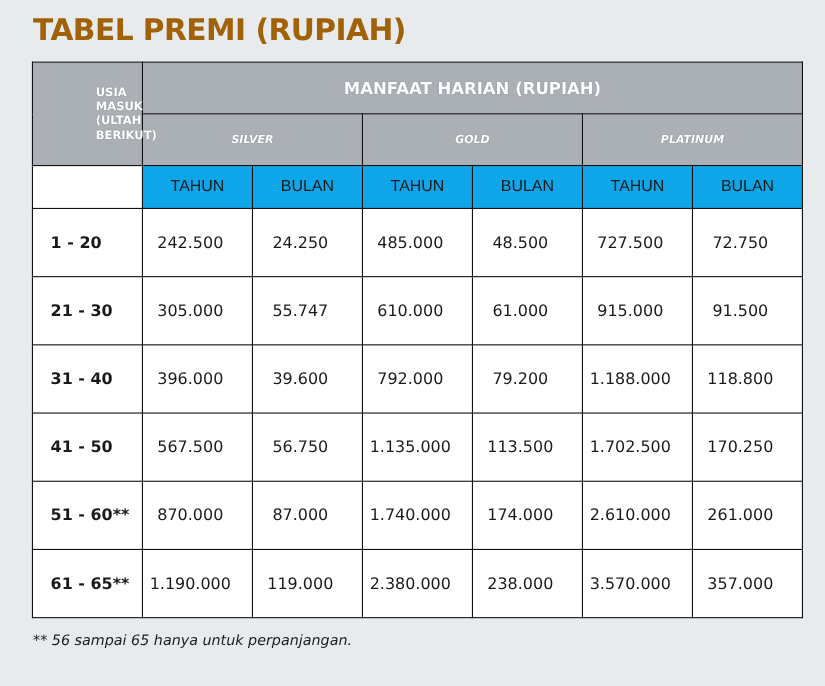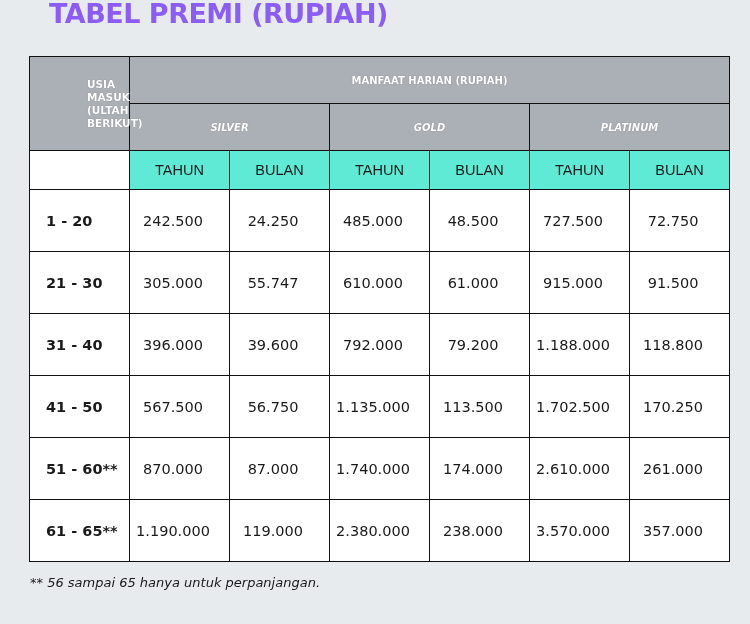--- a/index.html
+++ b/index.html
@@ -11,29 +11,28 @@
     height: 624px;
     background: #e8ebee;
     font-family: "DejaVu Sans", "Liberation Sans", sans-serif;
     position: relative;
     overflow: hidden;
     color: #1a1a1a;
   }
   .title {
     position: absolute;
     left: 30px;
-    top: 0;
+    top: 14px;
     font-family: "DejaVu Sans", sans-serif;
     font-weight: bold;
     font-size: 27px;
     letter-spacing: -0.5px;
-    color: #8b5cf6;
+    color: #a16207;
     line-height: 1;
     white-space: nowrap;
-    margin-left: 19px;
   }
   table.premi {
     position: absolute;
     left: 29px;
     top: 56px;
     border-collapse: collapse;
     table-layout: fixed;
     width: 701px;
   }
   table.premi col { width: 100px; }
@@ -52,30 +51,30 @@
     text-align: left;
     vertical-align: middle;
     padding-left: 18px !important;
     line-height: 13px;
     font-size: 10.5px;
   }
   .hdr-usia span { display: block; margin-left: 39px; }
   .hdr-manfaat {
     height: 46px;
     vertical-align: middle;
-    font-size: 10px;
+    font-size: 15px;
   }
   .hdr-tier {
     height: 46px;
     vertical-align: middle;
     font-style: italic;
     font-size: 10px;
   }
   .sub {
-    background: #5eead4;
+    background: #0ea5e9;
     height: 38px;
     text-align: center;
     vertical-align: middle;
     font-size: 14.5px;
     font-family: "Liberation Sans", sans-serif;
     color: #1a1a1a;
   }
   .usia-blank { background: #ffffff; }
   tr.data td {
     background: #ffffff;

